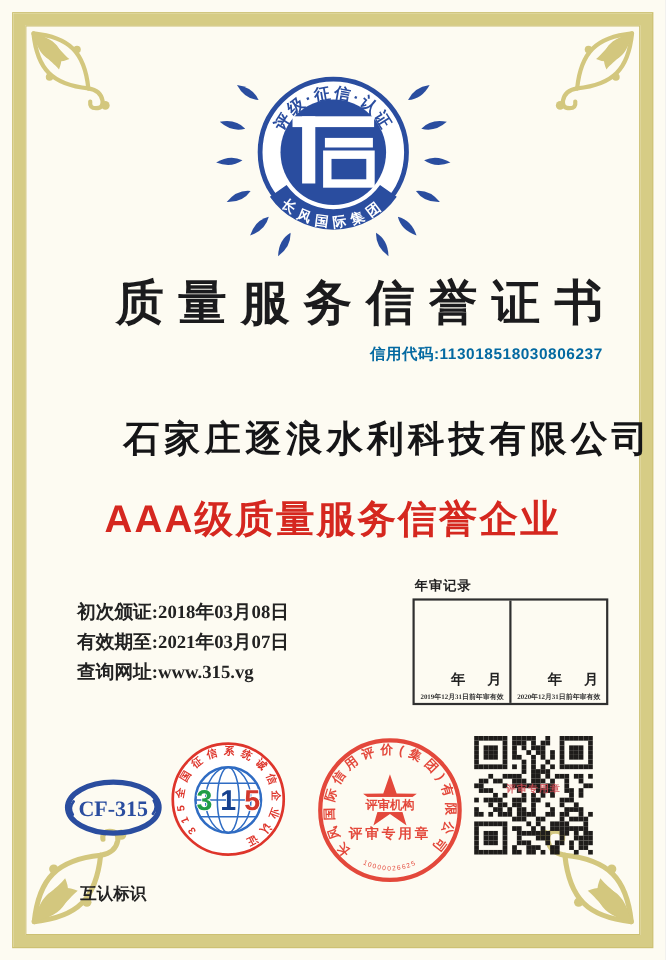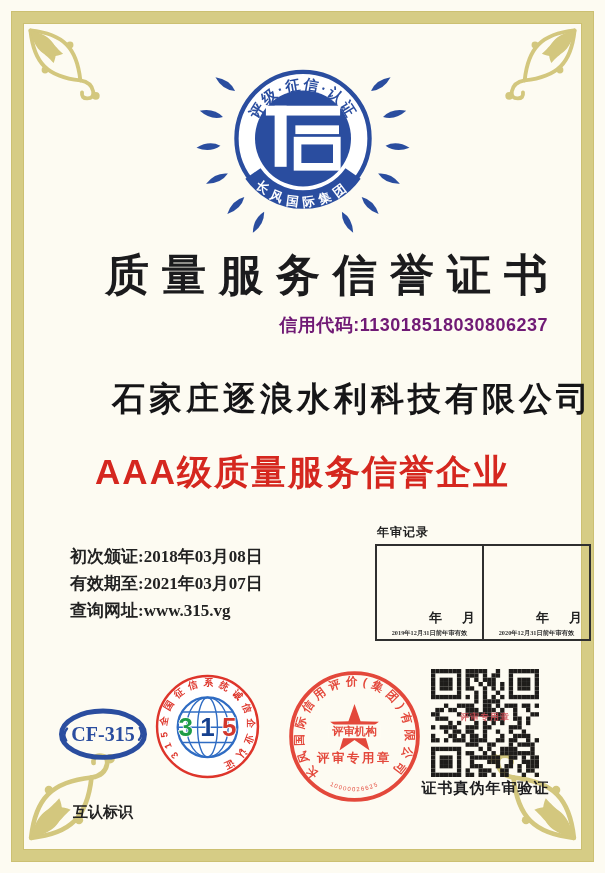--- a/index.html
+++ b/index.html
@@ -22,36 +22,36 @@
   .emblem{position:absolute;left:183px;top:49px;width:240px;}
 
   .title{
     position:absolute;left:0;top:246px;width:100%;text-align:center;
     font-size:44px;font-weight:900;letter-spacing:13px;text-indent:13px;
     color:#1b1b1d;
     padding-left:24px;
   }
   .credit-code{
     position:absolute;right:57px;top:313px;
-    font-size:18px;font-weight:bold;color:#701a75;letter-spacing:.5px;
+    font-size:14px;font-weight:bold;color:#0369a1;letter-spacing:.5px;
   }
   .company{
     position:absolute;left:0;top:377px;width:100%;text-align:center;
     font-size:33px;font-weight:900;letter-spacing:4px;text-indent:4px;color:#151517;margin-left:48px;
   }
   .rating{
     position:absolute;left:0;top:449px;width:100%;text-align:center;
     font-size:35px;font-weight:900;letter-spacing:2px;color:#d5271f;
   }
   .details{
     position:absolute;left:70px;top:543px;
     font-family:"Liberation Serif",serif;font-weight:bold;
     font-size:17px;line-height:27px;color:#222;
   }
-  .annual{position:absolute;left:375px;top:524px;width:216px;font-family:"Liberation Serif",serif;}
+  .annual{position:absolute;left:375px;top:524px;width:178px;font-family:"Liberation Serif",serif;}
   .annual-title{font-size:12px;font-weight:bold;letter-spacing:1px;margin-left:2px;color:#222;}
   .annual-table{display:flex;border:2px solid #2f2f2f;height:93px;margin-top:3px;background:transparent;}
   .annual-cell{flex:1;position:relative;}
   .annual-cell + .annual-cell{border-left:2px solid #2f2f2f;}
   .ym{position:absolute;bottom:12px;right:7px;display:flex;gap:20px;
       font-size:13px;font-weight:bold;color:#222;}
   .annual-note{position:absolute;bottom:1px;left:0;width:100%;text-align:center;
       font-size:6.3px;font-weight:bold;color:#333;white-space:nowrap;}
 
   .cf-oval{position:absolute;left:55px;top:707px;width:96px;}
@@ -548,15 +548,14 @@
         <rect x="55" y="120" width="5" height="5" fill="#1e1c1a"></rect>
         <rect x="60" y="120" width="5" height="5" fill="#1e1c1a"></rect>
         <rect x="70" y="120" width="5" height="5" fill="#1e1c1a"></rect>
         <rect x="80" y="120" width="5" height="5" fill="#1e1c1a"></rect>
         <rect x="85" y="120" width="5" height="5" fill="#1e1c1a"></rect>
         <rect x="105" y="120" width="5" height="5" fill="#1e1c1a"></rect>
         <rect x="120" y="120" width="5" height="5" fill="#1e1c1a"></rect>
       </svg>
     <div class="qr-overlay">评审专用章</div>
   </div>
-  <div class="qr-caption">证书真伪年审验证</div>
 
 </div>
 
 </body></html>

